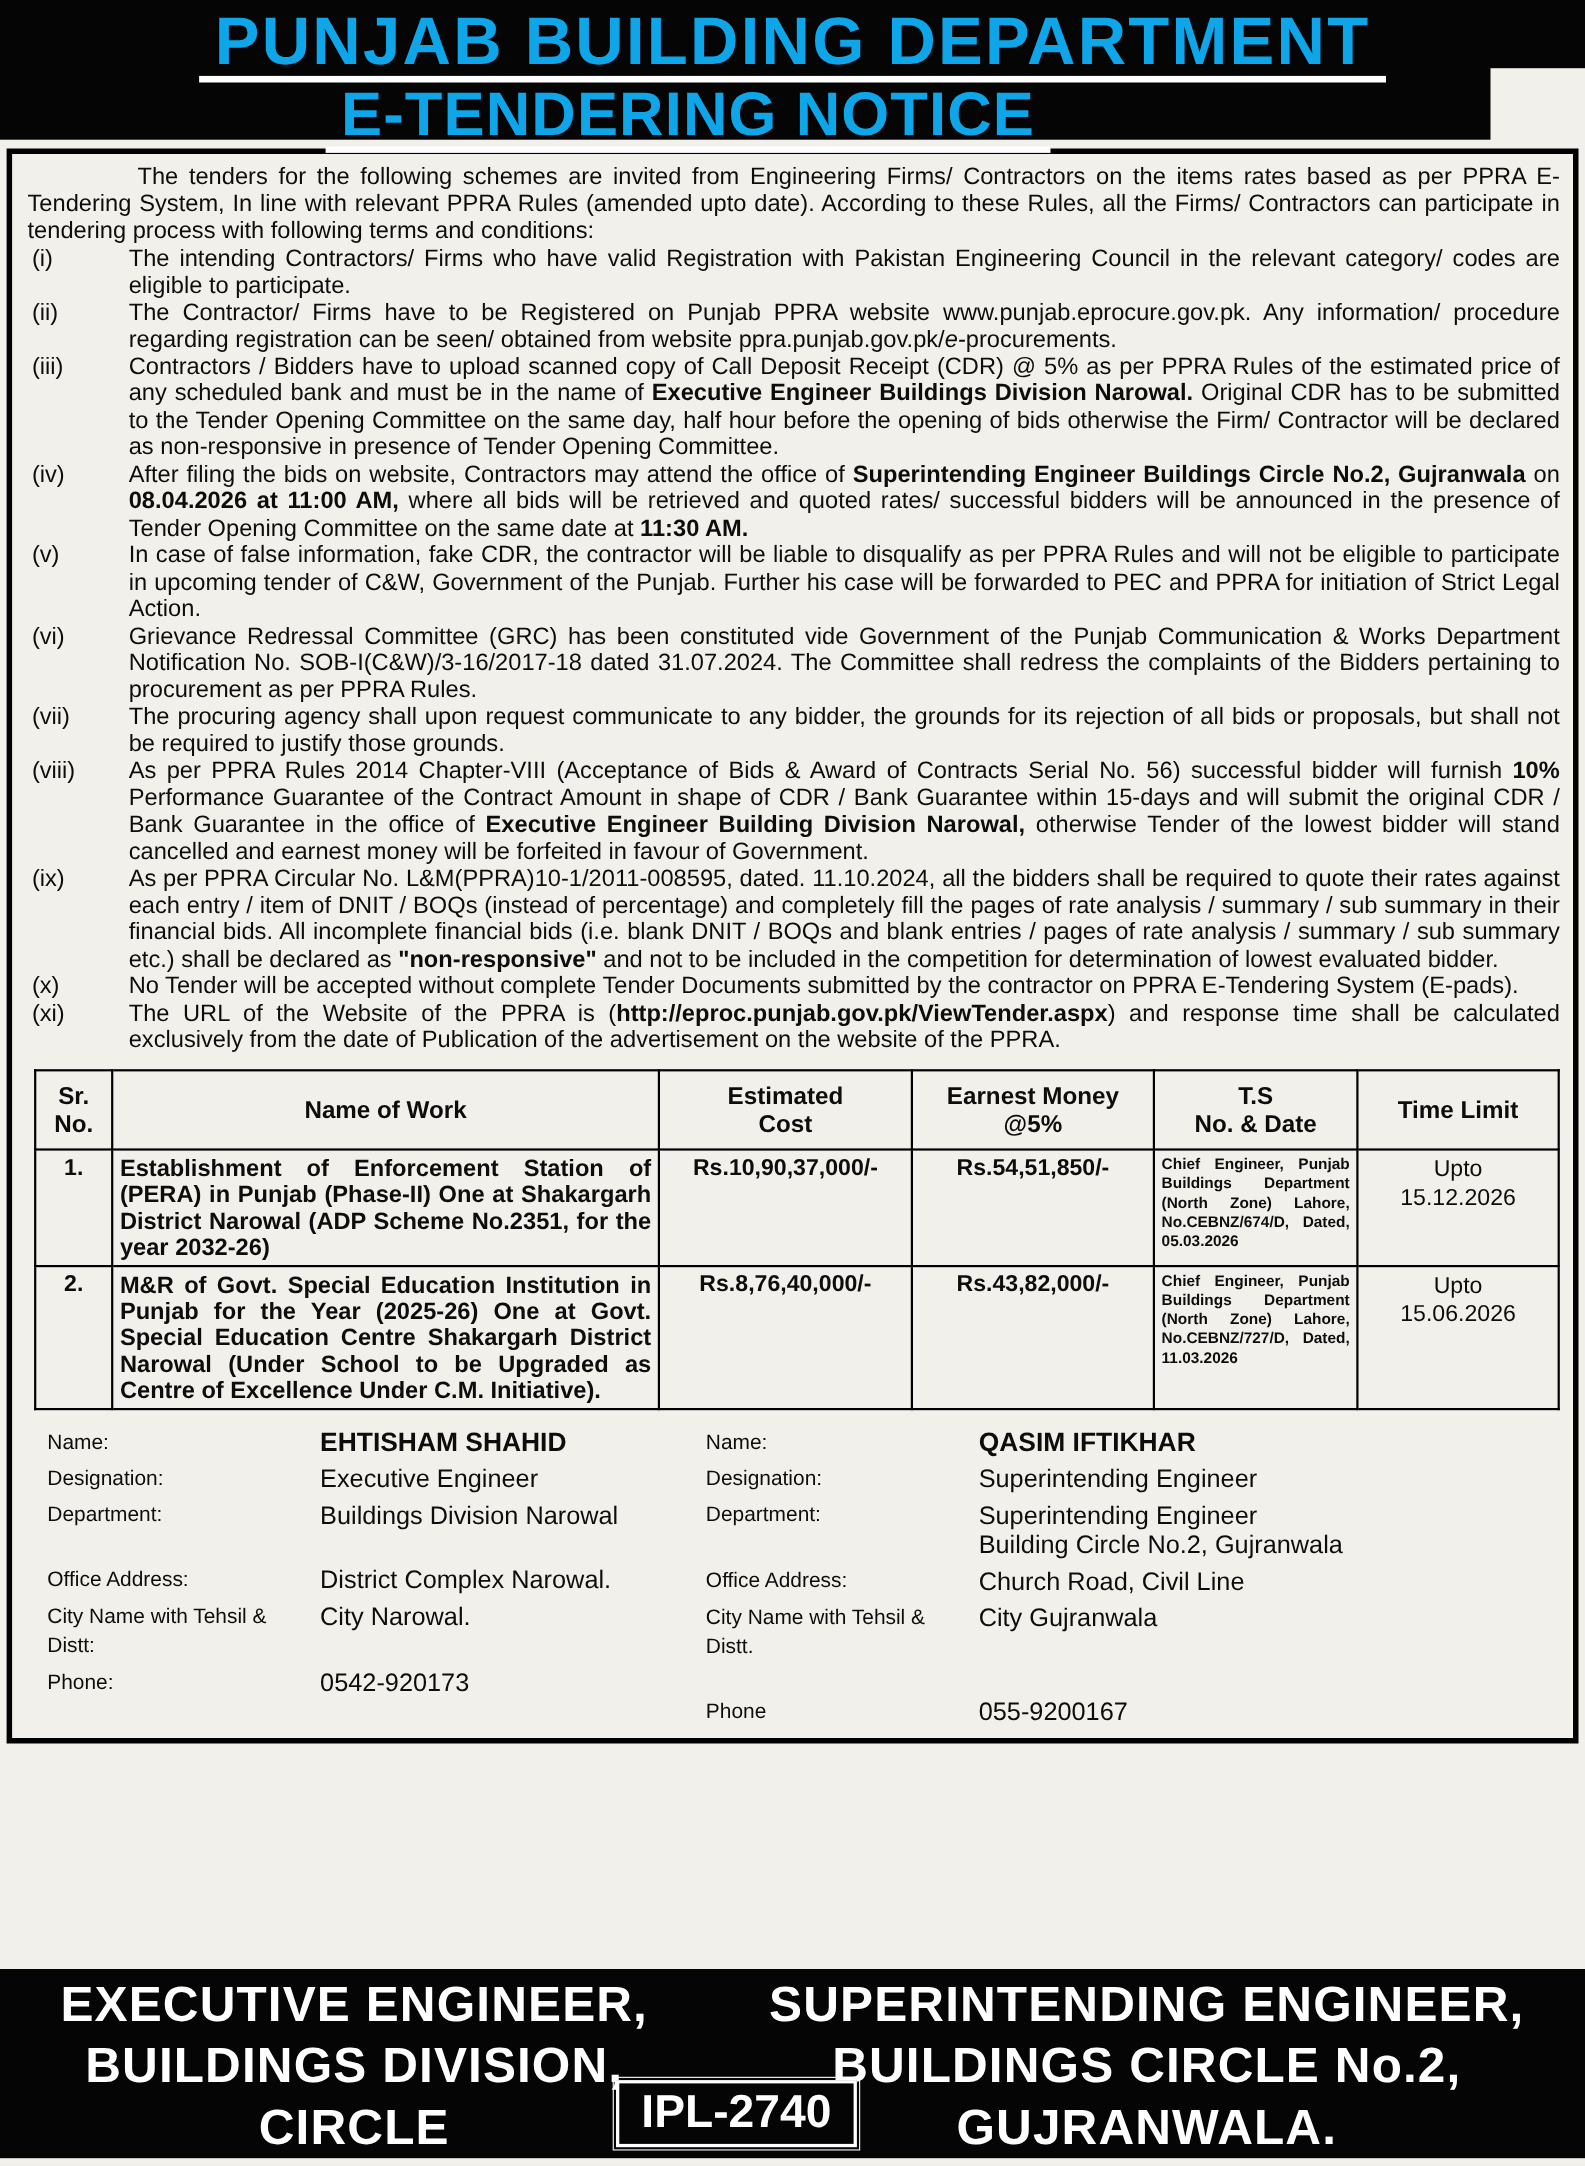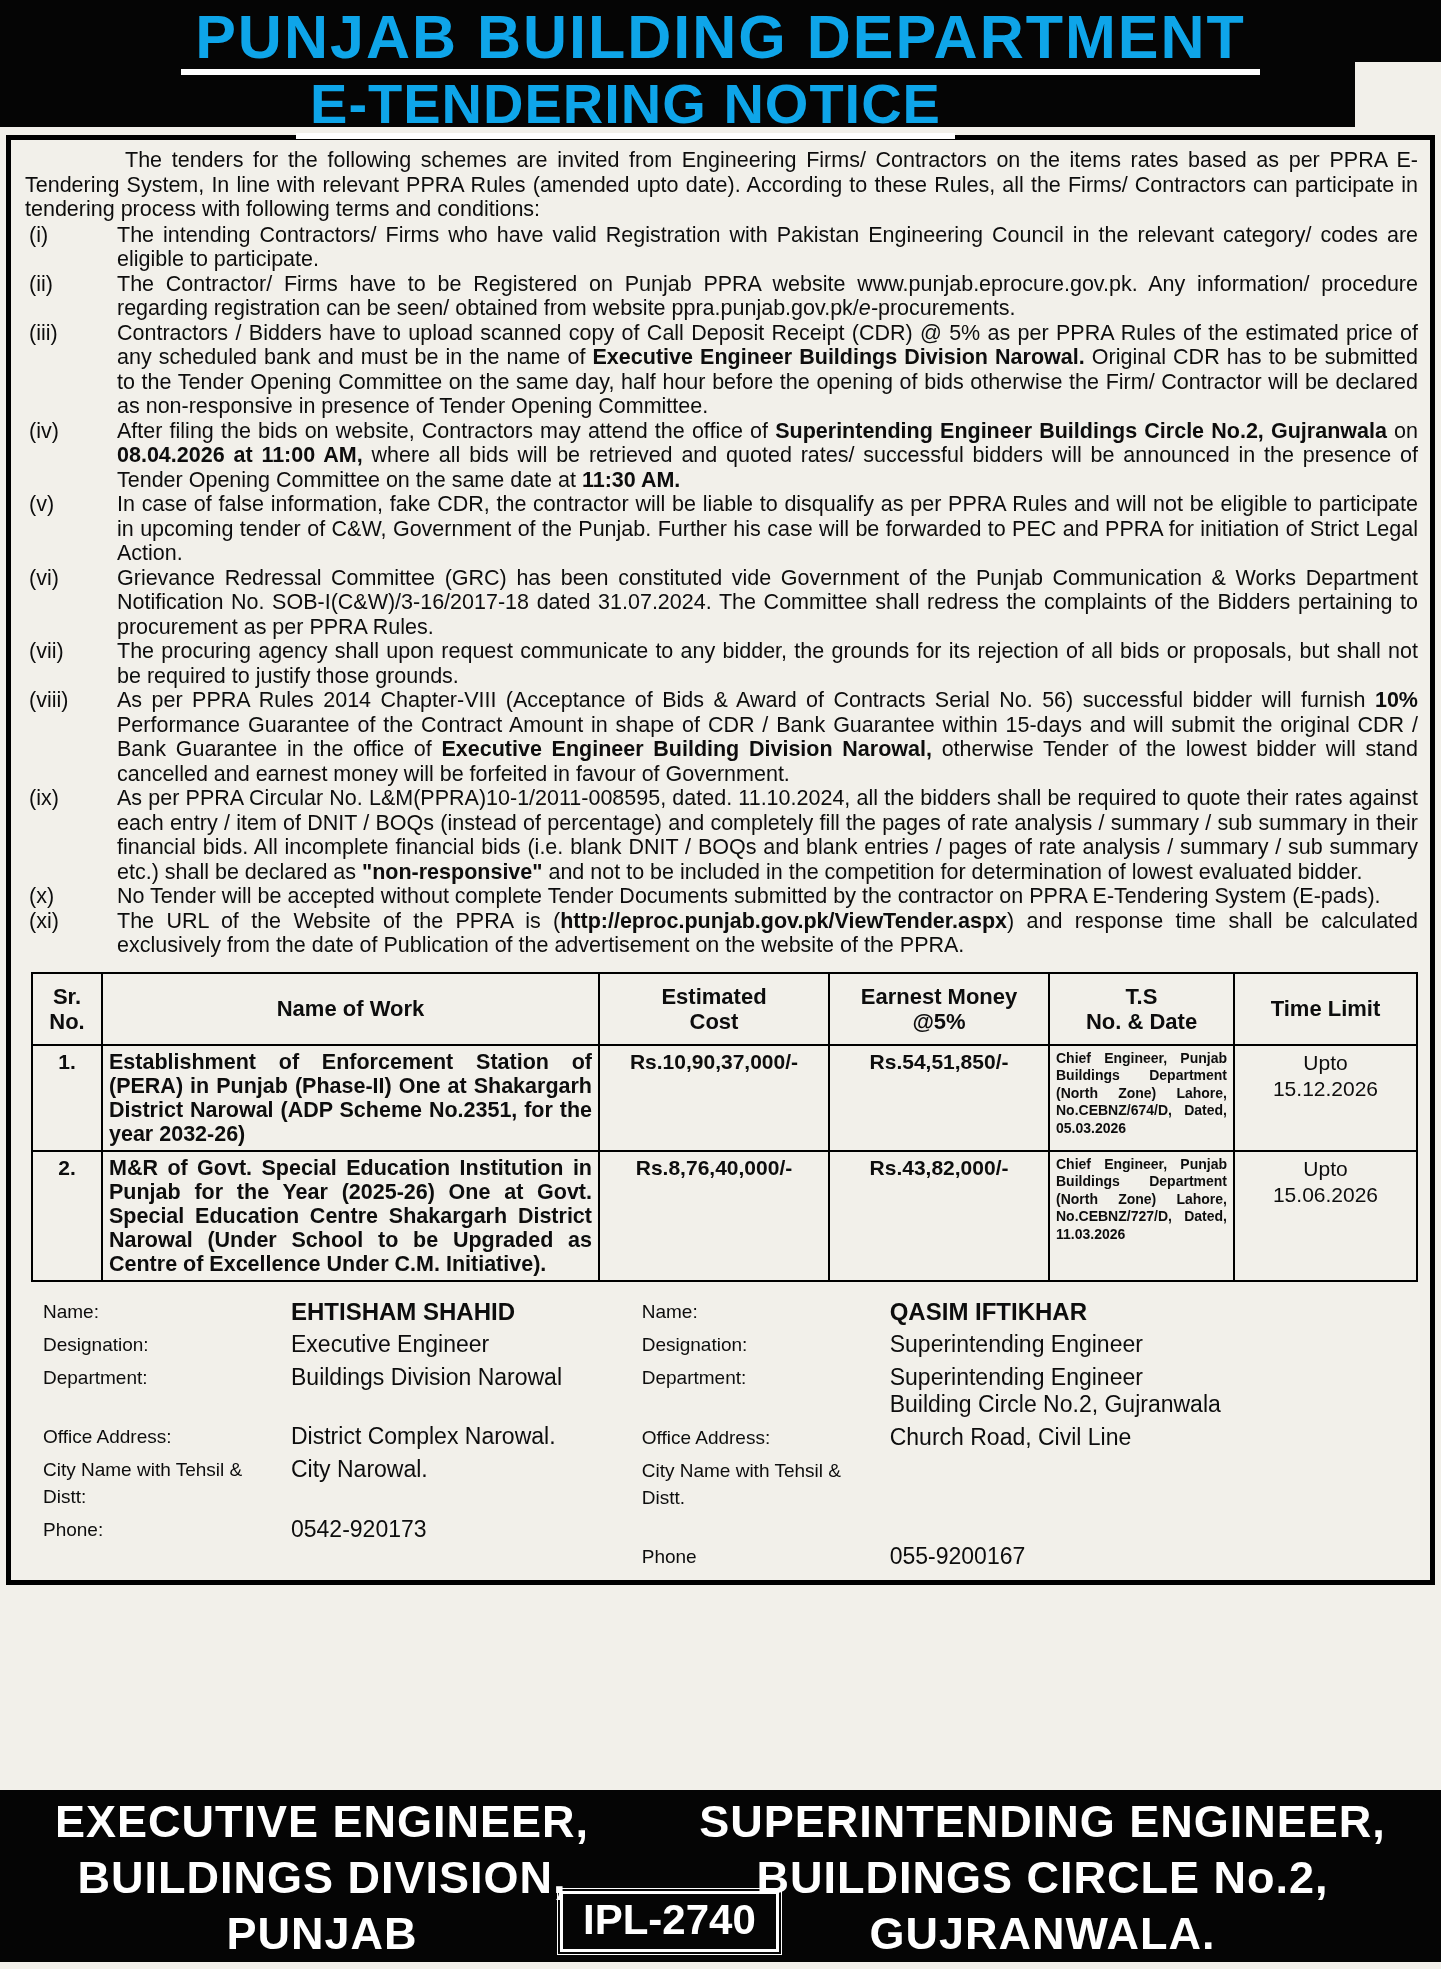--- a/index.html
+++ b/index.html
@@ -239,35 +239,36 @@
             <span class="cvalue">Superintending Engineer
 Building Circle No.2, Gujranwala</span>
           </div>
           <div class="crow">
             <span class="clabel">Office Address:</span>
             <span class="cvalue">Church Road, Civil Line</span>
           </div>
           <div class="crow">
             <span class="clabel">City Name with Tehsil &amp;
 Distt.</span>
+            <span class="cvalue">City Gujranwala</span>
           </div>
           <div class="cspacer"></div>
           <div class="crow">
             <span class="clabel">Phone</span>
             <span class="cvalue">055-9200167</span>
           </div>
         </div>
       </div>
   </div>
 
   <footer class="notice-footer">
     <div class="fcol fleft" id="footer-left">
         <div class="fline">EXECUTIVE ENGINEER,</div>
         <div class="fline">BUILDINGS DIVISION,</div>
-        <div class="fline">PUNJAB</div>
+        <div class="fline">CIRCLE</div>
       </div>
     <div class="fcol fright" id="footer-right">
         <div class="fline">SUPERINTENDING  ENGINEER,</div>
         <div class="fline">BUILDINGS CIRCLE No.2,</div>
         <div class="fline">GUJRANWALA.</div>
       </div>
     <div class="ipl-box">IPL-2740</div>
   </footer>
 
 </div>

